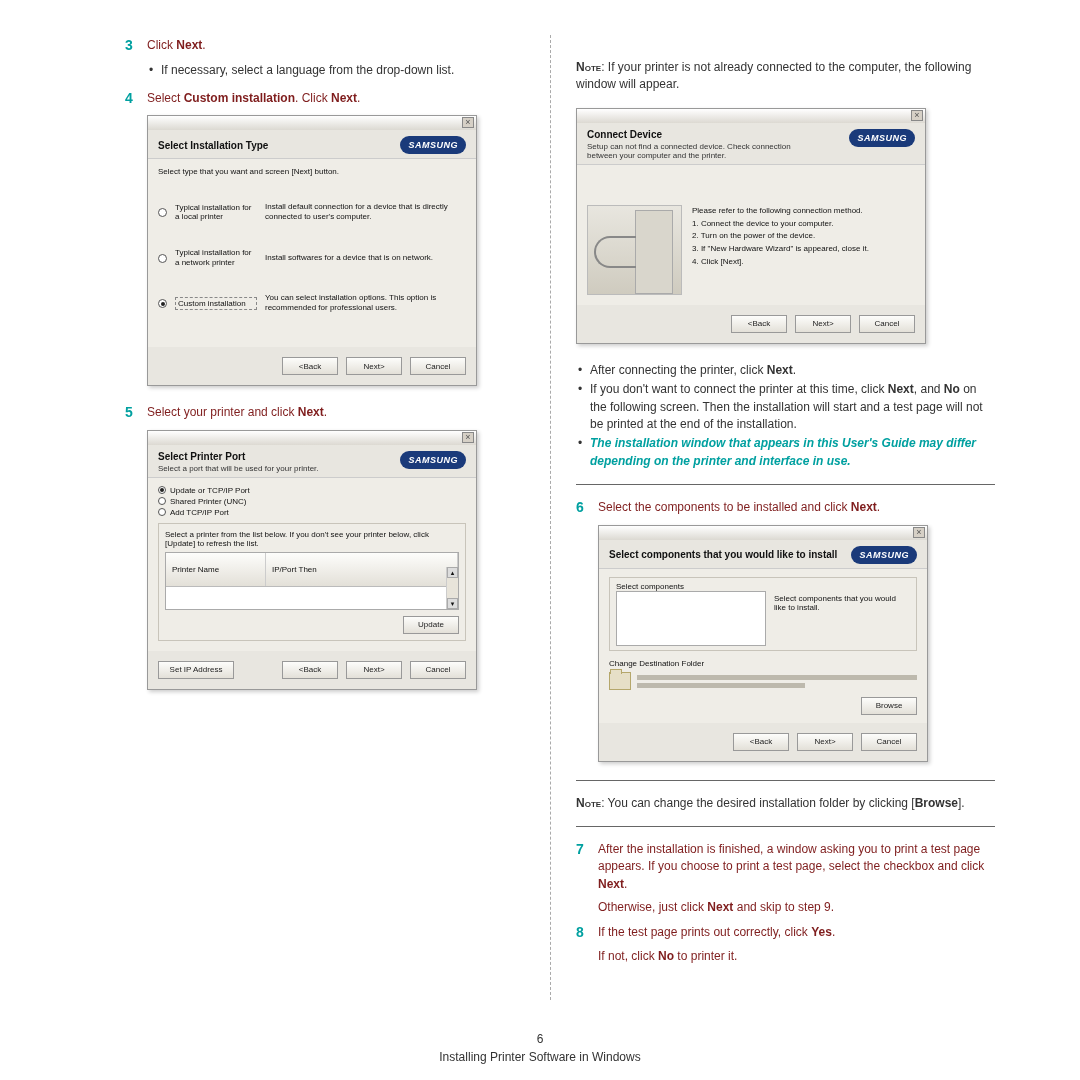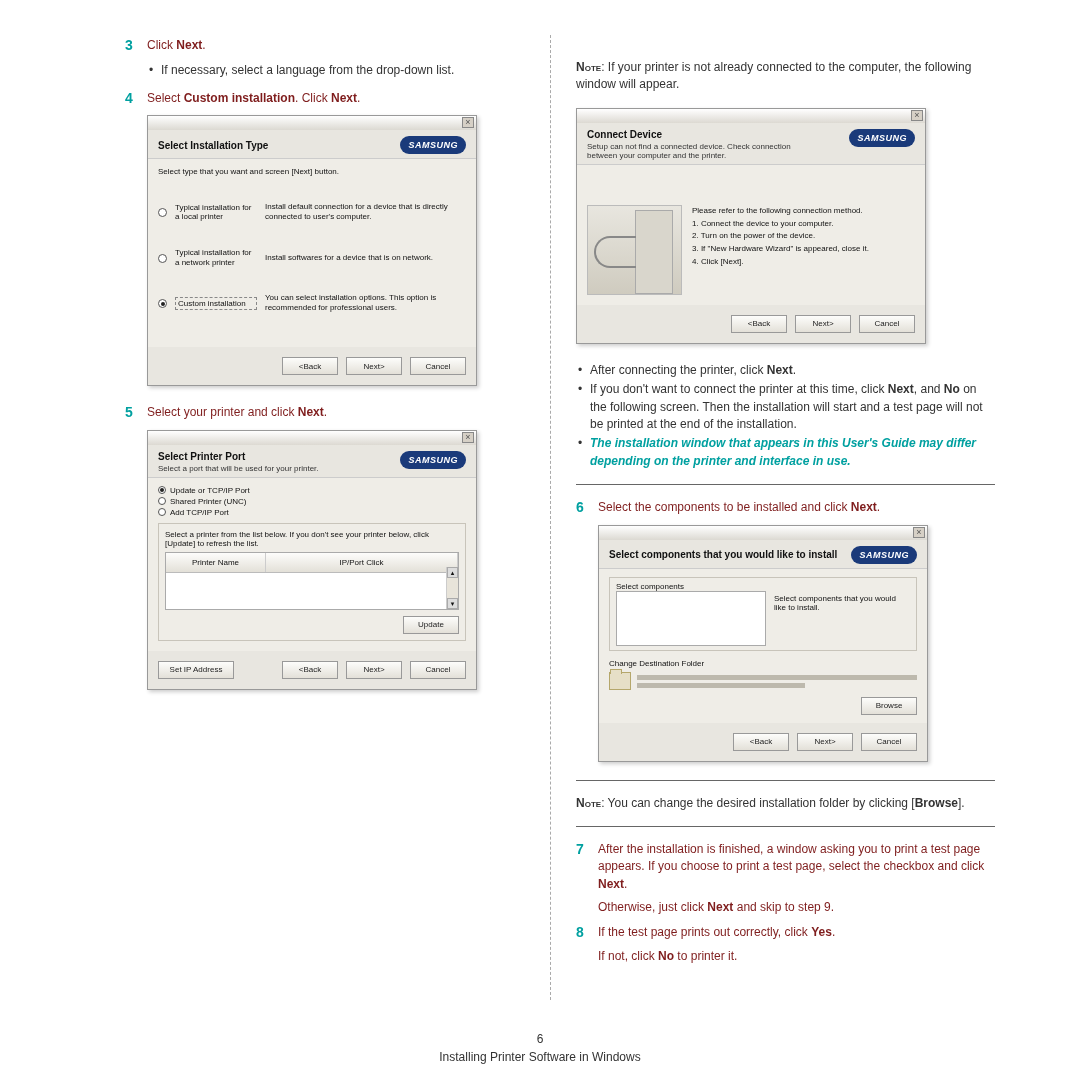--- a/index.html
+++ b/index.html
@@ -108,21 +108,21 @@
     color: #222;
   }
 
   .port-body { padding: 6px 10px 10px 10px; background: #efede7; }
   .port-opt { font-size: 8px; margin: 2px 0; display:flex; align-items:center; gap:4px; }
   .port-opt .radio { width: 8px; height: 8px; border: 1px solid #555; border-radius: 50%; background:#fff; position:relative; }
   .port-opt .radio.sel::after { content:""; position:absolute; inset:1px; background:#222; border-radius:50%; }
   .group { border: 1px solid #c8c4ba; background:#efede7; padding: 6px; margin-top: 6px; }
   .listbox { height: 58px; border: 1px solid #aaa; background:#fff; margin-top:4px; position:relative; }
   .listhdr { display:flex; font-size:8px; background: linear-gradient(#fdfdfb,#e3e0d8); border-bottom:1px solid #bbb; }
-  .listhdr div { padding:5px 6px; border-right:1px solid #ccc;text-align:center; }
+  .listhdr div { padding:12px 6px; border-right:1px solid #ccc; }
   .scroll { position:absolute; right:0; top:14px; bottom:0; width:12px; background:#e8e4da; border-left:1px solid #ccc; }
   .scroll .up, .scroll .dn { height:11px; background:#ddd; border:1px solid #aaa; font-size:7px; text-align:center; line-height:9px; }
   .scroll .dn { position:absolute; bottom:0; left:0; right:0; }
 
   .connect-body { display:flex; gap:10px; padding: 10px; background:#efede7; min-height: 120px; }
   .illus { width: 95px; height: 90px; background: linear-gradient(#e8e6df,#cfcbbf); border:1px solid #bbb; position: relative; overflow: hidden; margin-top: 30px; }
   .illus::before { content:""; position:absolute; right:8px; top:4px; width:36px; height:82px; background:#d9d6cc; border:1px solid #aaa; }
   .illus::after { content:""; position:absolute; left:6px; top:30px; width:40px; height:28px; border:2px solid #888; border-right:none; border-radius: 20px 0 0 20px; }
   .steps8 { font-size:8px; line-height:1.6; margin-top: 30px; }
 
@@ -237,21 +237,21 @@
           </div>
         <div class="port-opt">
             <div class="radio"></div>
             <span>Add TCP/IP Port</span>
           </div>
         <div class="group">
           <div style="font-size:8px;">Select a printer from the list below. If you don't see your printer below, click [Update] to refresh the list.</div>
           <div class="listbox">
             <div class="listhdr">
               <div style="width:100px;">Printer Name</div>
-              <div style="flex:1;">IP/Port Click</div>
+              <div style="flex:1;">IP/Port Then</div>
             </div>
             <div class="scroll">
               <div class="up">▴</div>
               <div class="dn">▾</div>
             </div>
           </div>
           <div style="text-align:right; margin-top:6px;">
             <div class="btn" style="display:inline-flex;">Update</div>
           </div>
         </div>

